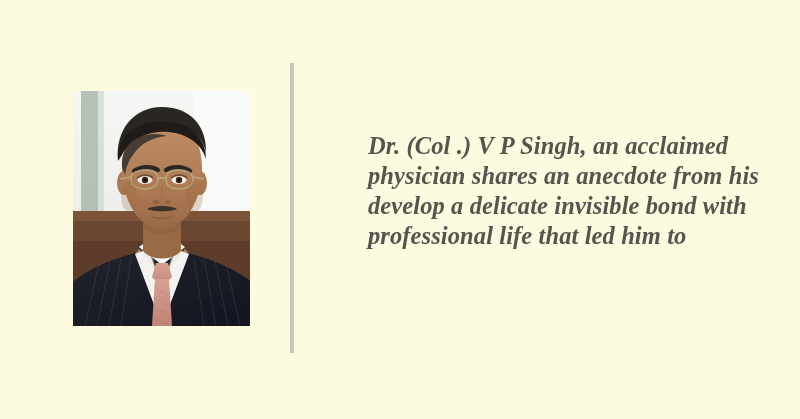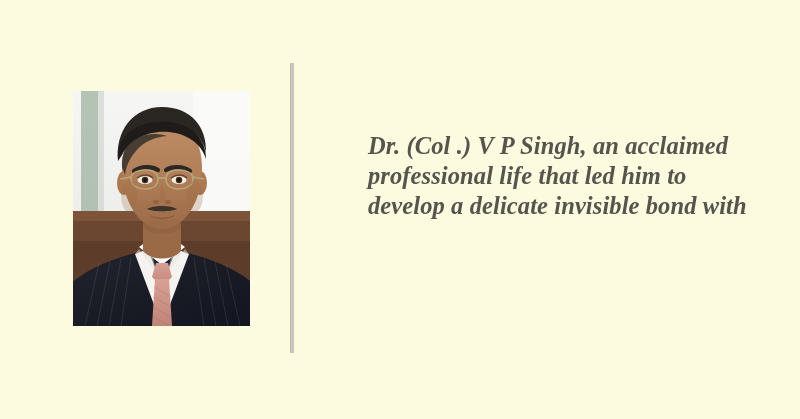--- a/index.html
+++ b/index.html
@@ -182,17 +182,18 @@
         <ellipse cx="56" cy="105" rx="8" ry="16" fill="#97663f" opacity="0.25"></ellipse>
         <ellipse cx="122" cy="105" rx="8" ry="16" fill="#97663f" opacity="0.25"></ellipse>
       </g>
     </svg>
   </div>
 
   <div class="divider"></div>
 
   <div class="caption">
     <div class="caption-line">Dr. (Col .) V P Singh, an acclaimed</div>
+    <div class="caption-line">physician shares an anecdote from his</div>
+    <div class="caption-line">develop a delicate invisible bond with</div>
     <div class="caption-line">professional life that led him to</div>
-    <div class="caption-line">develop a delicate invisible bond with</div>
   </div>
 
 </div>
 
 </body></html>

